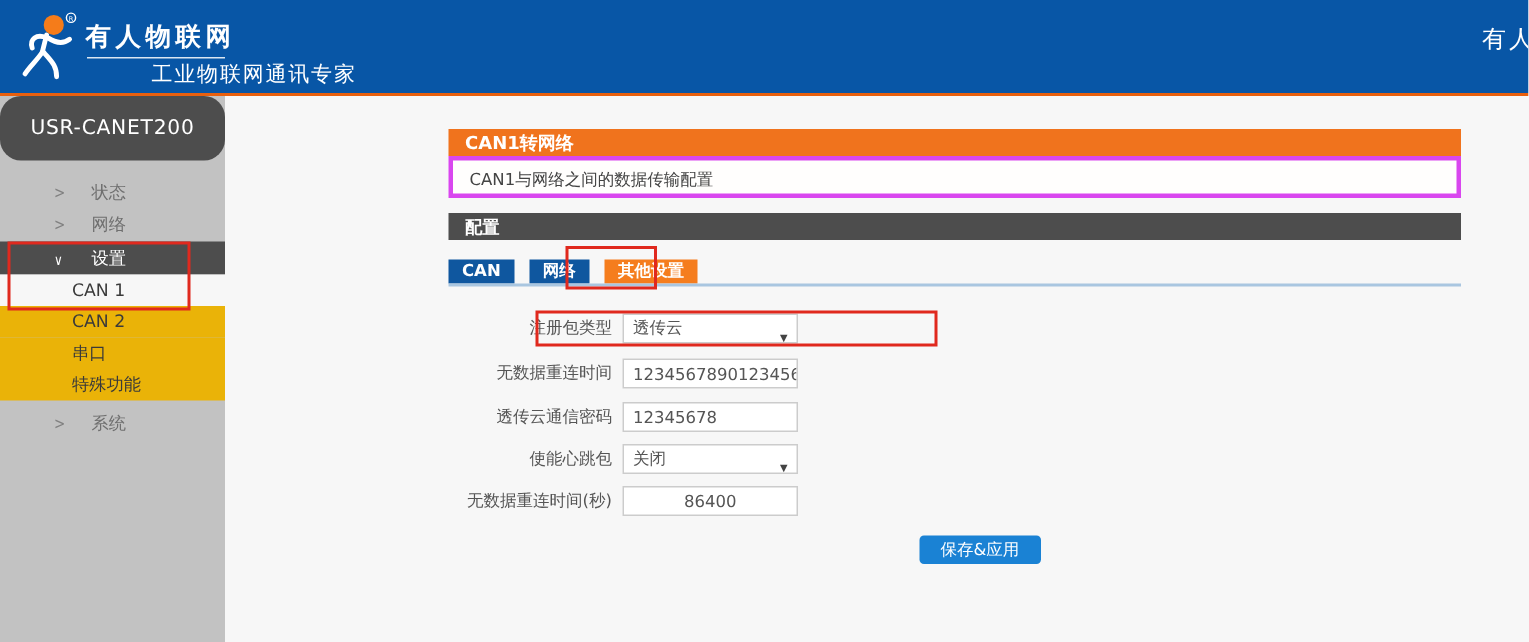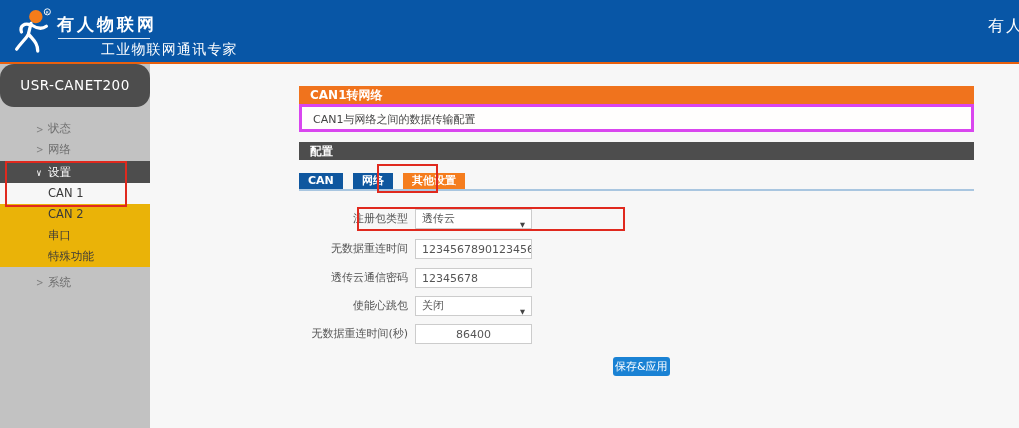--- a/index.html
+++ b/index.html
@@ -17,21 +17,21 @@
   .tagline{position:absolute;left:58px;top:41px;color:#fff;font-size:14px;letter-spacing:1.2px;margin-left:43px;}
   .header-right{position:absolute;left:988px;top:16px;color:#fff;font-size:16px;letter-spacing:2px;white-space:nowrap;cursor:pointer;}
   .accent-line{position:absolute;left:0;top:62px;width:1019px;height:2px;background:#e8600e;}
 
   
   .sidebar{position:absolute;left:0;top:64px;width:150px;height:364px;background:#c2c2c2;}
   .side-title{position:absolute;left:0;top:0;width:150px;height:43px;background:#4d4d4d;color:#fff;
     font-size:13.5px;line-height:43px;text-align:center;letter-spacing:.5px;border-radius:14px;}
   .side-item{position:absolute;left:0;width:150px;height:21px;line-height:21px;font-size:11.5px;color:#6f6f6f;cursor:pointer;}
   .side-item .chev{display:inline-block;width:12px;margin-left:36px;font-size:9px;color:#808080;transform:scaleY(1.2);}
-  .side-item .lbl{margin-left:0;}
+  .side-item .lbl{margin-left:13px;}
   .si-status{top:54px;}
   .si-network{top:75px;}
   .si-settings{top:97px;height:22px;line-height:22px;background:#4d4d4d;color:#fff;}
   .si-settings .chev{color:#fff;font-size:8px;}
   .side-sub{position:absolute;left:0;width:150px;height:21px;line-height:21px;font-size:11.5px;
     color:#3a3a3a;background:#eab308;padding-left:48px;box-sizing:border-box;cursor:pointer;}
   .ss-can1{top:119px;background:#f7f7f7;}
   .ss-can2{top:140px;}
   .ss-serial{top:161px;}
   .ss-special{top:182px;}
@@ -52,21 +52,21 @@
   .tab.active{background:#f57d1e;}
   .tab-underline{position:absolute;left:299px;top:189px;width:675px;height:2px;background:#a9c6e0;}
 
   .form-row{position:absolute;height:20px;}
   .form-label{position:absolute;left:280px;width:128px;text-align:right;font-size:11px;color:#555;line-height:20px;}
   .field{position:absolute;left:415px;width:117px;height:20px;box-sizing:border-box;
     border:1px solid #ccc;background:#fff;font-size:11px;color:#555;}
   input.field{padding:0 0 0 6px;font-family:"DejaVu Sans","Liberation Sans",sans-serif;}
   .select{line-height:18px;padding-left:6px;cursor:pointer;}
   .select .arrow{position:absolute;right:6px;top:6px;font-size:6.5px;color:#444;}
-  .save-btn{position:absolute;left:613px;top:357px;height:19px;line-height:19px;padding:0 2px;
+  .save-btn{position:absolute;left:613px;top:357px;height:19px;line-height:19px;padding:0 14px;
     background:#1a82d4;color:#fff;font-size:11px;border:none;border-radius:3px;cursor:pointer;
     font-family:"DejaVu Sans","Liberation Sans",sans-serif;}
 
   
   .anno{position:absolute;border:2px solid #e0291e;box-sizing:border-box;pointer-events:none;}
   .anno-sidebar{left:5px;top:161px;width:122px;height:46px;}
   .anno-tab{left:377px;top:164px;width:61px;height:29px;}
   .anno-row{left:357px;top:207px;width:268px;height:24px;}
 </style>
 </head>

